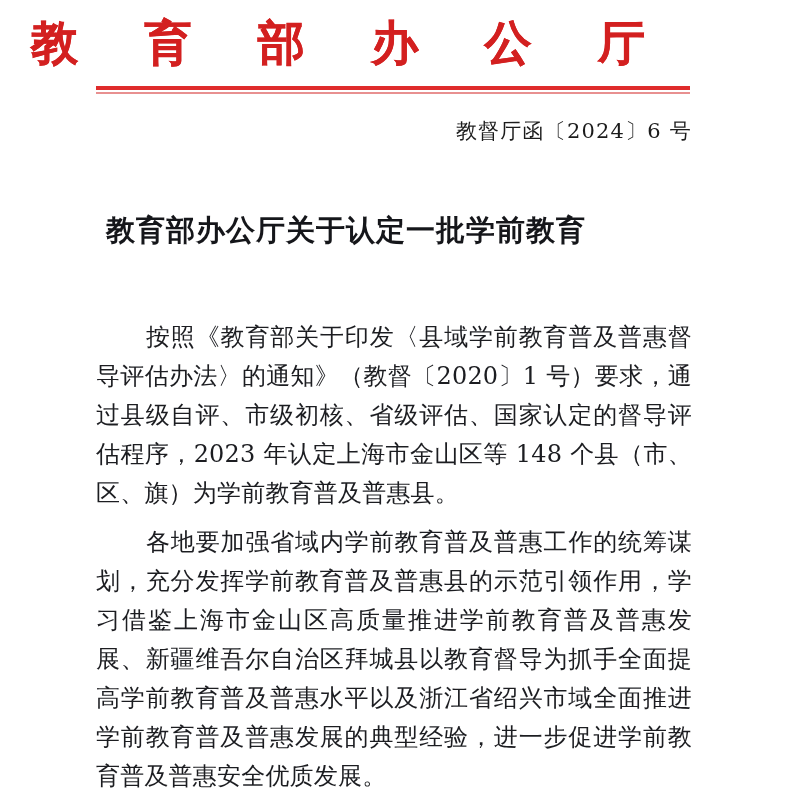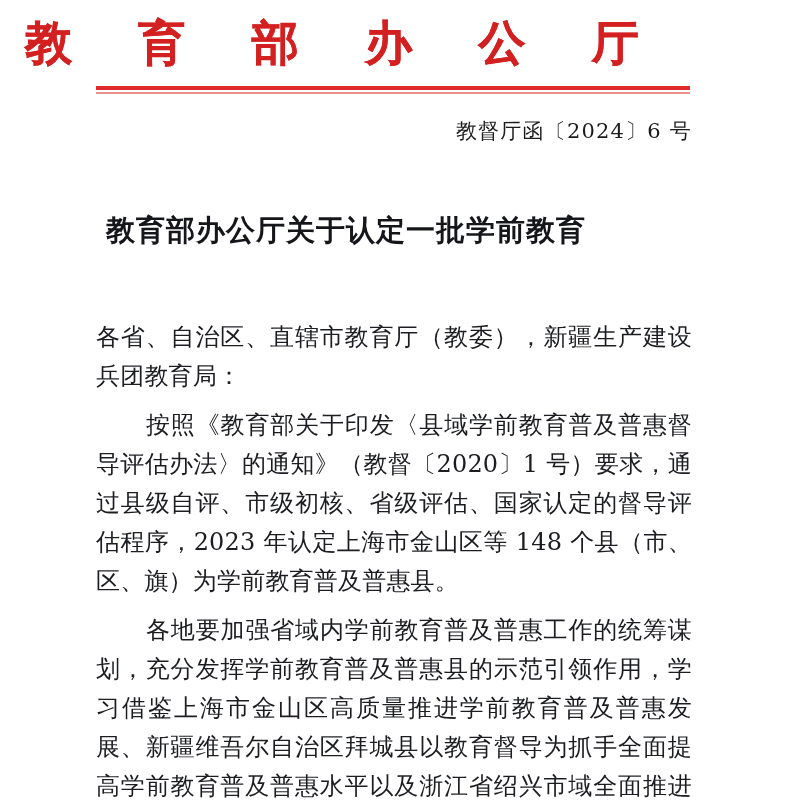--- a/index.html
+++ b/index.html
@@ -20,21 +20,21 @@
     height: 812px;
     background: #ffffff;
   }
 
   
   .doc-header {
     position: absolute;
     top: 14px;
     left: 0;
     width: 676px;
-    text-align: left;
+    text-align: center;
   }
   .agency-title {
     display: inline-block;
     color: #d32020;
     font-family: "DejaVu Serif", "Liberation Serif", serif;
     font-weight: bold;
     font-size: 47px;
     line-height: 58px;
     letter-spacing: 25px;
     text-indent: 25px;
@@ -139,18 +139,17 @@
     <div class="rule-thin"></div>
   </div>
 
   <div class="doc-number">教督厅函〔2024〕6 号</div>
 
   <div class="doc-title">
     <span class="tline">教育部办公厅关于认定一批学前教育</span>
   </div>
 
   <div class="body-area">
-    <p class="para">各省、自治区、直辖市教育厅（教委），新疆生产建设兵团教育局：</p>
     <p class="para indent">按照《教育部关于印发〈县域学前教育普及普惠督导评估办法〉的通知》（教督〔2020〕1 号）要求，通过县级自评、市级初核、省级评估、国家认定的督导评估程序，2023 年认定上海市金山区等 148 个县（市、区、旗）为学前教育普及普惠县。</p>
     <p class="para indent">各地要加强省域内学前教育普及普惠工作的统筹谋划，充分发挥学前教育普及普惠县的示范引领作用，学习借鉴上海市金山区高质量推进学前教育普及普惠发展、新疆维吾尔自治区拜城县以教育督导为抓手全面提高学前教育普及普惠水平以及浙江省绍兴市域全面推进学前教育普及普惠发展的典型经验，进一步促进学前教育普及普惠安全优质发展。</p>
   </div>
 
 </div>
 
 </body></html>

